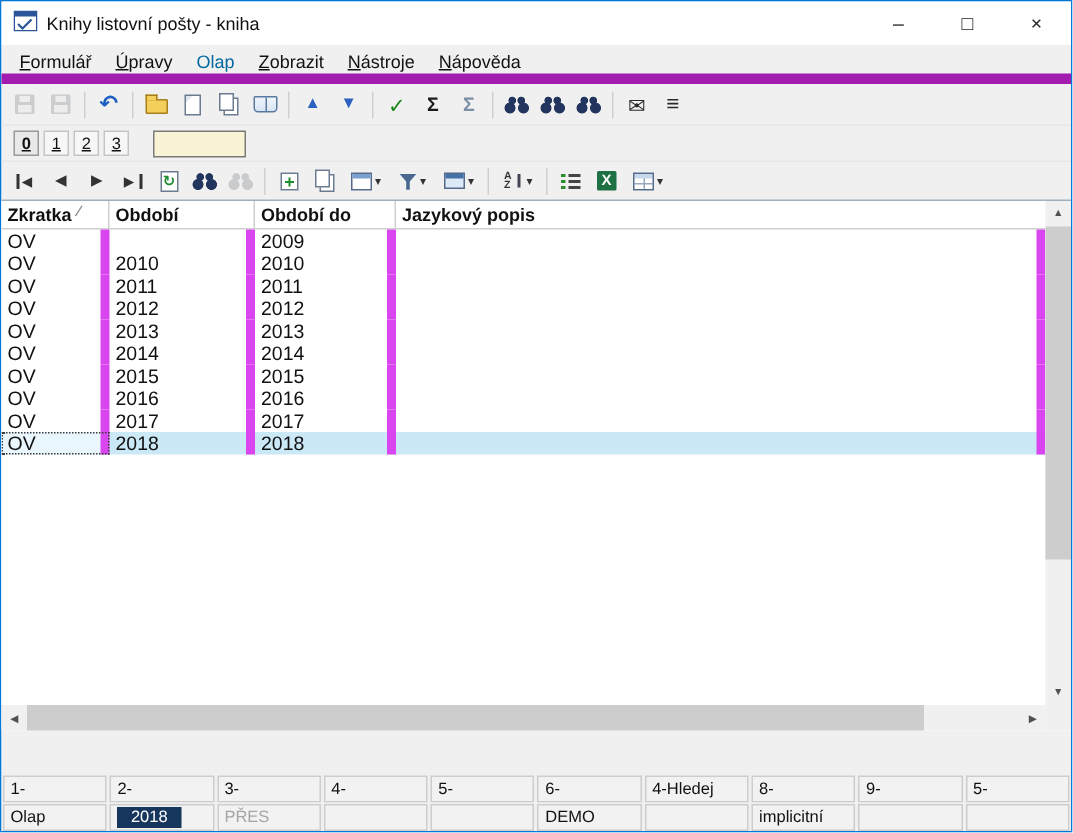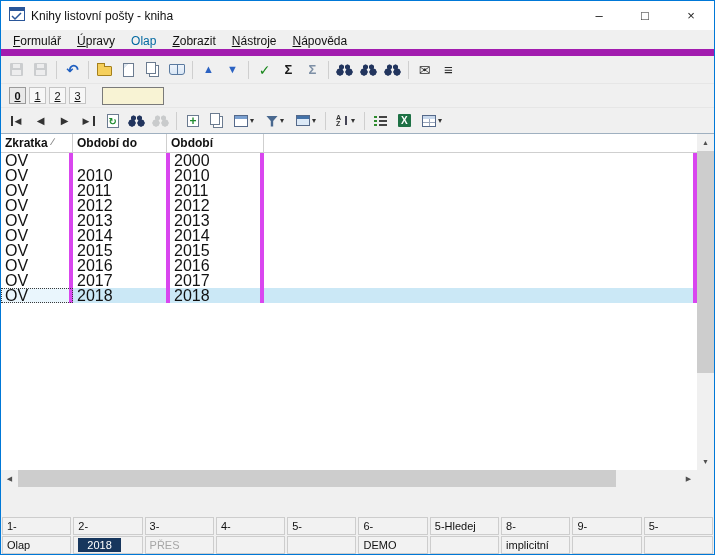--- a/index.html
+++ b/index.html
@@ -93,21 +93,21 @@
     border:1px solid #7a7a7a;font-size:11px;padding:0 3px;outline:none}
 
   
   .grid-wrap{position:relative;flex:0 0 353px;background:#fff}
   .grid-content{position:absolute;left:0;top:0;right:17px;bottom:17px;overflow:hidden;background:#fff}
   .grid-header{display:flex;height:19px;border-bottom:1px solid #cfcfcf;font-weight:bold}
   .hcell{padding:2px 4px 0 4px;border-right:1px solid #cfcfcf;display:flex;gap:4px;align-items:flex-start;overflow:hidden;white-space:nowrap}
   .sortmark{color:#8a8a8a;font-size:10px}
   .c0{width:72px}.c1{width:97px}.c2{width:94px}.c3{flex:1;border-right:none}
   .grid-row{display:flex;height:15px;line-height:15px}
-  .grid-cell{padding:0 4px;border-right:4px solid #d946ef;overflow:hidden;white-space:nowrap;font-size:16px}
+  .grid-cell{padding:0 4px;border-right:6px solid #d946ef;overflow:hidden;white-space:nowrap;font-size:13px}
   .grid-row.selected{background:var(--selection_row,#cbe8f6)}
   .grid-cell.focused{outline:1px dotted #3a3a3a;outline-offset:-1px;background:#eaf6fd}
 
   
   .vscroll{position:absolute;top:0;right:0;bottom:17px;width:17px;background:#f0f0f0;display:flex;flex-direction:column}
   .hscroll{position:absolute;left:0;bottom:0;right:17px;height:17px;background:#f0f0f0;display:flex;align-items:center}
   .sbtn{width:17px;height:17px;flex:0 0 17px;display:flex;align-items:center;justify-content:center;font-size:7px;color:#505050}
   .vthumb{width:17px;height:222px;background:#cdcdcd}
   .hthumb{height:17px;width:598px;background:#cdcdcd}
   .vfill,.hfill{flex:1}
@@ -279,32 +279,35 @@
       </div>
     </div>
 
   <div class="grid-wrap">
     <div class="grid-content">
       <div class="grid-header">
           <div class="hcell c0">
             <span>Zkratka</span>
             <span class="sortmark">∕</span>
           </div>
+          <div class="hcell c1">
+            <span>Období</span>
+          </div>
           <div class="hcell c2">
             <span>Období do</span>
           </div>
-          <div class="hcell c1">
-            <span>Období</span>
+          <div class="hcell c3">
+            <span>Jazykový popis</span>
           </div>
         </div>
       <div class="grid-body">
           <div class="grid-row">
             <div class="grid-cell c0">OV</div>
             <div class="grid-cell c1"></div>
-            <div class="grid-cell c2">2000</div>
+            <div class="grid-cell c2">2009</div>
             <div class="grid-cell c3"></div>
           </div>
           <div class="grid-row">
             <div class="grid-cell c0">OV</div>
             <div class="grid-cell c1">2010</div>
             <div class="grid-cell c2">2010</div>
             <div class="grid-cell c3"></div>
           </div>
           <div class="grid-row">
             <div class="grid-cell c0">OV</div>
@@ -373,21 +376,21 @@
 
   <div class="formgap"></div>
 
   <div class="status1">
       <div class="s1cell">1-</div>
       <div class="s1cell">2-</div>
       <div class="s1cell">3-</div>
       <div class="s1cell">4-</div>
       <div class="s1cell">5-</div>
       <div class="s1cell">6-</div>
-      <div class="s1cell">5-Hledej</div>
+      <div class="s1cell">4-Hledej</div>
       <div class="s1cell">8-</div>
       <div class="s1cell">9-</div>
       <div class="s1cell">5-</div>
     </div>
   <div class="status2">
       <div class="s2cell">Olap</div>
       <div class="s2cell">
         <span class="hl">2018</span>
       </div>
       <div class="s2cell dis">PŘES</div>

